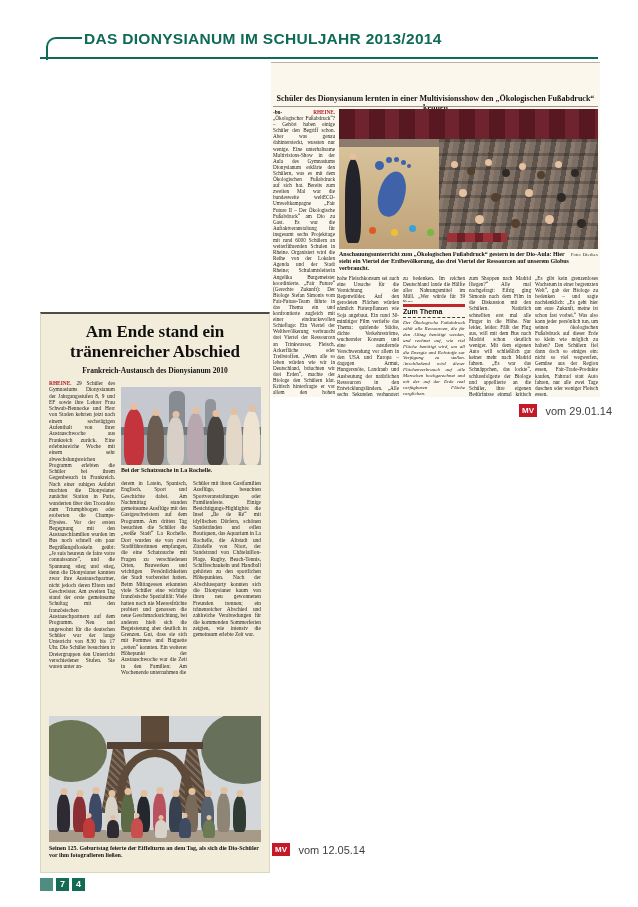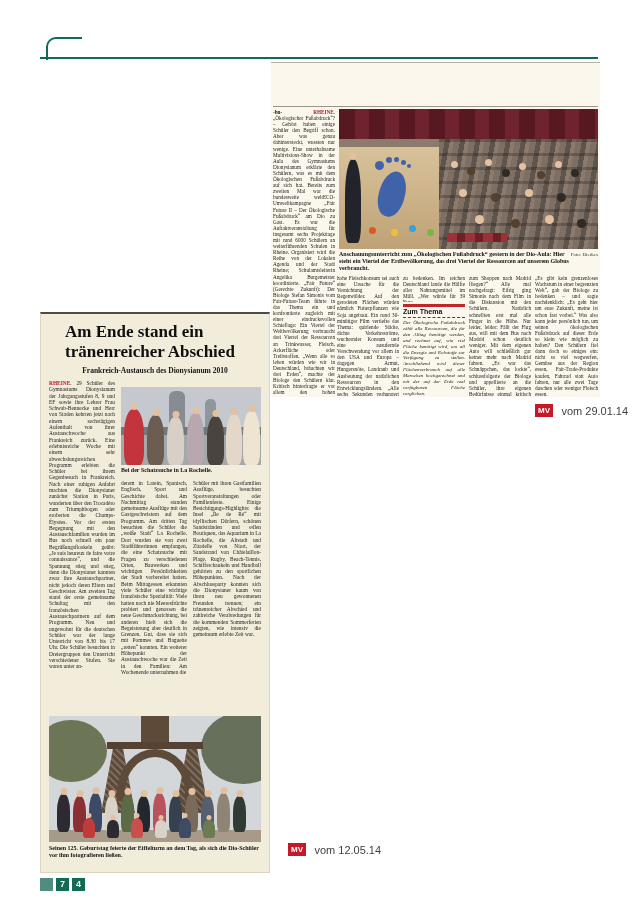--- a/index.html
+++ b/index.html
@@ -32,29 +32,29 @@
         font-size:8px;font-weight:bold;color:#141414;}
   .art-r .subrule{position:absolute;left:2px;top:43px;width:325px;height:1px;background:#9a948a;}
 
   .zum{position:absolute;left:132px;top:241px;width:62px;height:92px;overflow:hidden;}
   .zum .bar{height:3px;background:#c0272d;}
   .zum .zt{font-family:"Liberation Sans",sans-serif;font-weight:bold;font-size:7px;color:#101010;
            border-bottom:1px dashed #444;padding:1px 0 2px 0;}
   .zum .zbody{font-size:5px;line-height:5.9px;font-style:italic;text-align:justify;color:#222;margin-top:2px;}
 
   
-  .stamp{position:absolute;height:14px;font-family:"Liberation Sans",sans-serif;margin-left:16px;}
+  .stamp{position:absolute;height:14px;font-family:"Liberation Sans",sans-serif;}
   .stamp .mv{display:inline-block;background:#c41929;color:#fff;font-weight:bold;
              font-size:8px;line-height:13px;padding:0 3px;vertical-align:middle;}
   .stamp .dt{display:inline-block;color:#3f3f3f;font-size:11px;vertical-align:middle;margin-left:4px;}
 
   
   .art-l{position:absolute;left:40px;top:312px;width:228px;height:558px;background:#f2ecdb;
          border:1px solid #ded5bd;border-top:2px solid #4d4c47;}
-  .art-l .headline{position:absolute;left:24px;top:8px;width:180px;text-align:left;
+  .art-l .headline{position:absolute;left:24px;top:8px;width:180px;text-align:center;
         font-size:17px;line-height:20px;font-weight:bold;color:#0f0f0f;}
   .art-l .subhead{position:absolute;left:0;top:52px;width:100%;text-align:center;
         font-size:7.5px;font-weight:bold;color:#161616;}
 
   
   .photo{position:absolute;overflow:hidden;background:#c9c9c9;}
   .fig{position:absolute;border-radius:45% 45% 22% 22%;}
   .fig::before{content:"";position:absolute;top:-6px;left:50%;transform:translateX(-50%);
                width:7px;height:7px;border-radius:50%;background:#e2c0a0;}
   .figs::before{width:5px;height:5px;top:-5px;}
@@ -65,23 +65,25 @@
   .pgbox{position:absolute;width:13px;height:13px;background:#156a56;color:#fff;
          font-family:"Liberation Sans",sans-serif;font-weight:bold;font-size:9px;
          text-align:center;line-height:13px;}
 </style>
 </head>
 <body>
 
 <div class="page">
 
   <div class="hdr-tab"></div>
+  <div class="hdr-title">DAS DIONYSIANUM IM SCHULJAHR 2013/2014</div>
   <div class="hdr-rule"></div>
 
   <div class="art-r">
+    <div class="subhead">Schüler des Dionysianum lernten in einer Multivisionsshow den „Ökologischen Fußabdruck“ kennen</div>
     <div class="subrule"></div>
 
     <div class="news-col" style="left:2px;top:46px;width:62px;height:286px;font-size:5.2px;line-height:6.1px;">
       <span class="byl">-bn-</span>
       <span class="lead">RHEINE.</span>
       <span> „Ökologischer Fußabdruck“? – Gehört haben einige Schüler den Begriff schon. Aber was genau dahintersteckt, wussten nur wenige. Eine unterhaltsame Multivisions-Show in der Aula des Gymnasiums Dionysianum erklärte den Schülern, was es mit dem Ökologischen Fußabdruck auf sich hat. Bereits zum zweiten Mal war die bundesweite weltECO-Umweltkampagne „Fair Future II – Der Ökologische Fußabdruck“ am Dio zu Gast. Es war die Auftaktveranstaltung für insgesamt sechs Projekttage mit rund 6000 Schülern an weiterführenden Schulen in Rheine. Organisiert wird die Reihe von der Lokalen Agenda und der Stadt Rheine; Schulamtsleiterin Angelika Burgemeister koordinierte. „Fair Future“ (Gerechte Zukunft): Der Biologe Stefan Simonis vom Fair-Future-Team führte in das Thema ein und konfrontierte zugleich mit einer eindrucksvollen Schieflage: Ein Viertel der Weltbevölkerung verbraucht drei Viertel der Ressourcen an Trinkwasser, Fleisch, Ackerfläche oder Treibstoffen. „Wenn alle so leben würden wie wir in Deutschland, bräuchten wir drei Erden“, machte der Biologe den Schülern klar. Kritisch hinterfragte er vor allem den hohen Fleischkonsum in den Industrienationen. Um ein Kilo Rindfleisch zu erzeugen, müsse man 30-mal mehr Energie aufwenden als für ein Kilo Getreide, rechnete er vor. Der</span>
     </div>
 
     <div class="photo" style="left:68px;top:46px;width:259px;height:140px;background:#6e6057;">
       <div class="abs" style="left:0;top:0;width:259px;height:30px;background:repeating-linear-gradient(90deg,#571821 0 16px,#6e232e 16px 30px);"></div>

